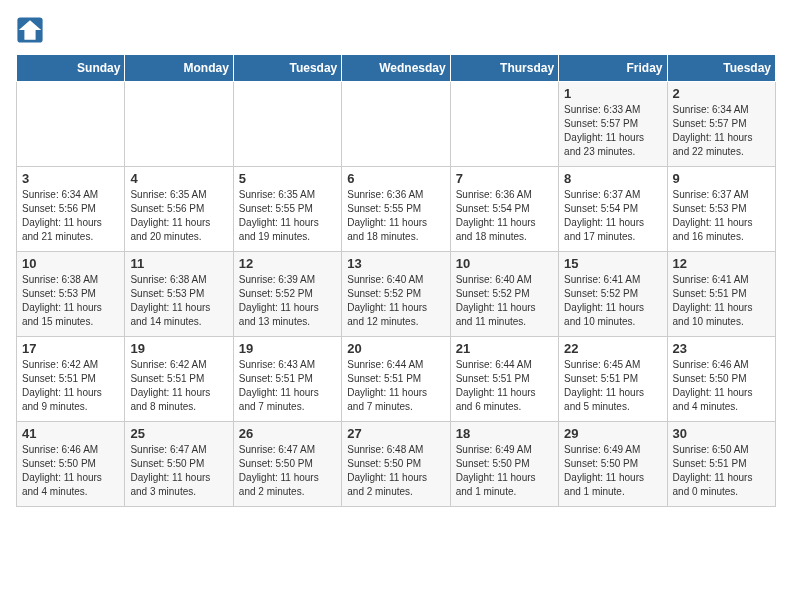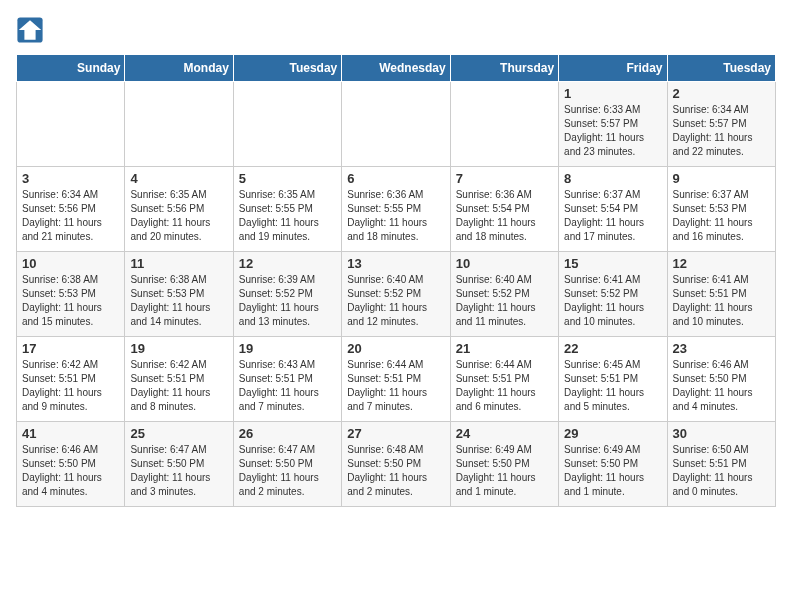--- a/index.html
+++ b/index.html
@@ -226,21 +226,21 @@
         </td>
         <td>
           <span class="day-num">26</span>
           <div class="day-info">Sunrise: 6:47 AM<br>Sunset: 5:50 PM<br>Daylight: 11 hours and 2 minutes.</div>
         </td>
         <td>
           <span class="day-num">27</span>
           <div class="day-info">Sunrise: 6:48 AM<br>Sunset: 5:50 PM<br>Daylight: 11 hours and 2 minutes.</div>
         </td>
         <td>
-          <span class="day-num">24</span>
+          <span class="day-num">18</span>
           <div class="day-info">Sunrise: 6:49 AM<br>Sunset: 5:50 PM<br>Daylight: 11 hours and 1 minute.</div>
         </td>
         <td>
           <span class="day-num">29</span>
           <div class="day-info">Sunrise: 6:49 AM<br>Sunset: 5:50 PM<br>Daylight: 11 hours and 1 minute.</div>
         </td>
         <td>
           <span class="day-num">30</span>
           <div class="day-info">Sunrise: 6:50 AM<br>Sunset: 5:51 PM<br>Daylight: 11 hours and 0 minutes.</div>
         </td>

